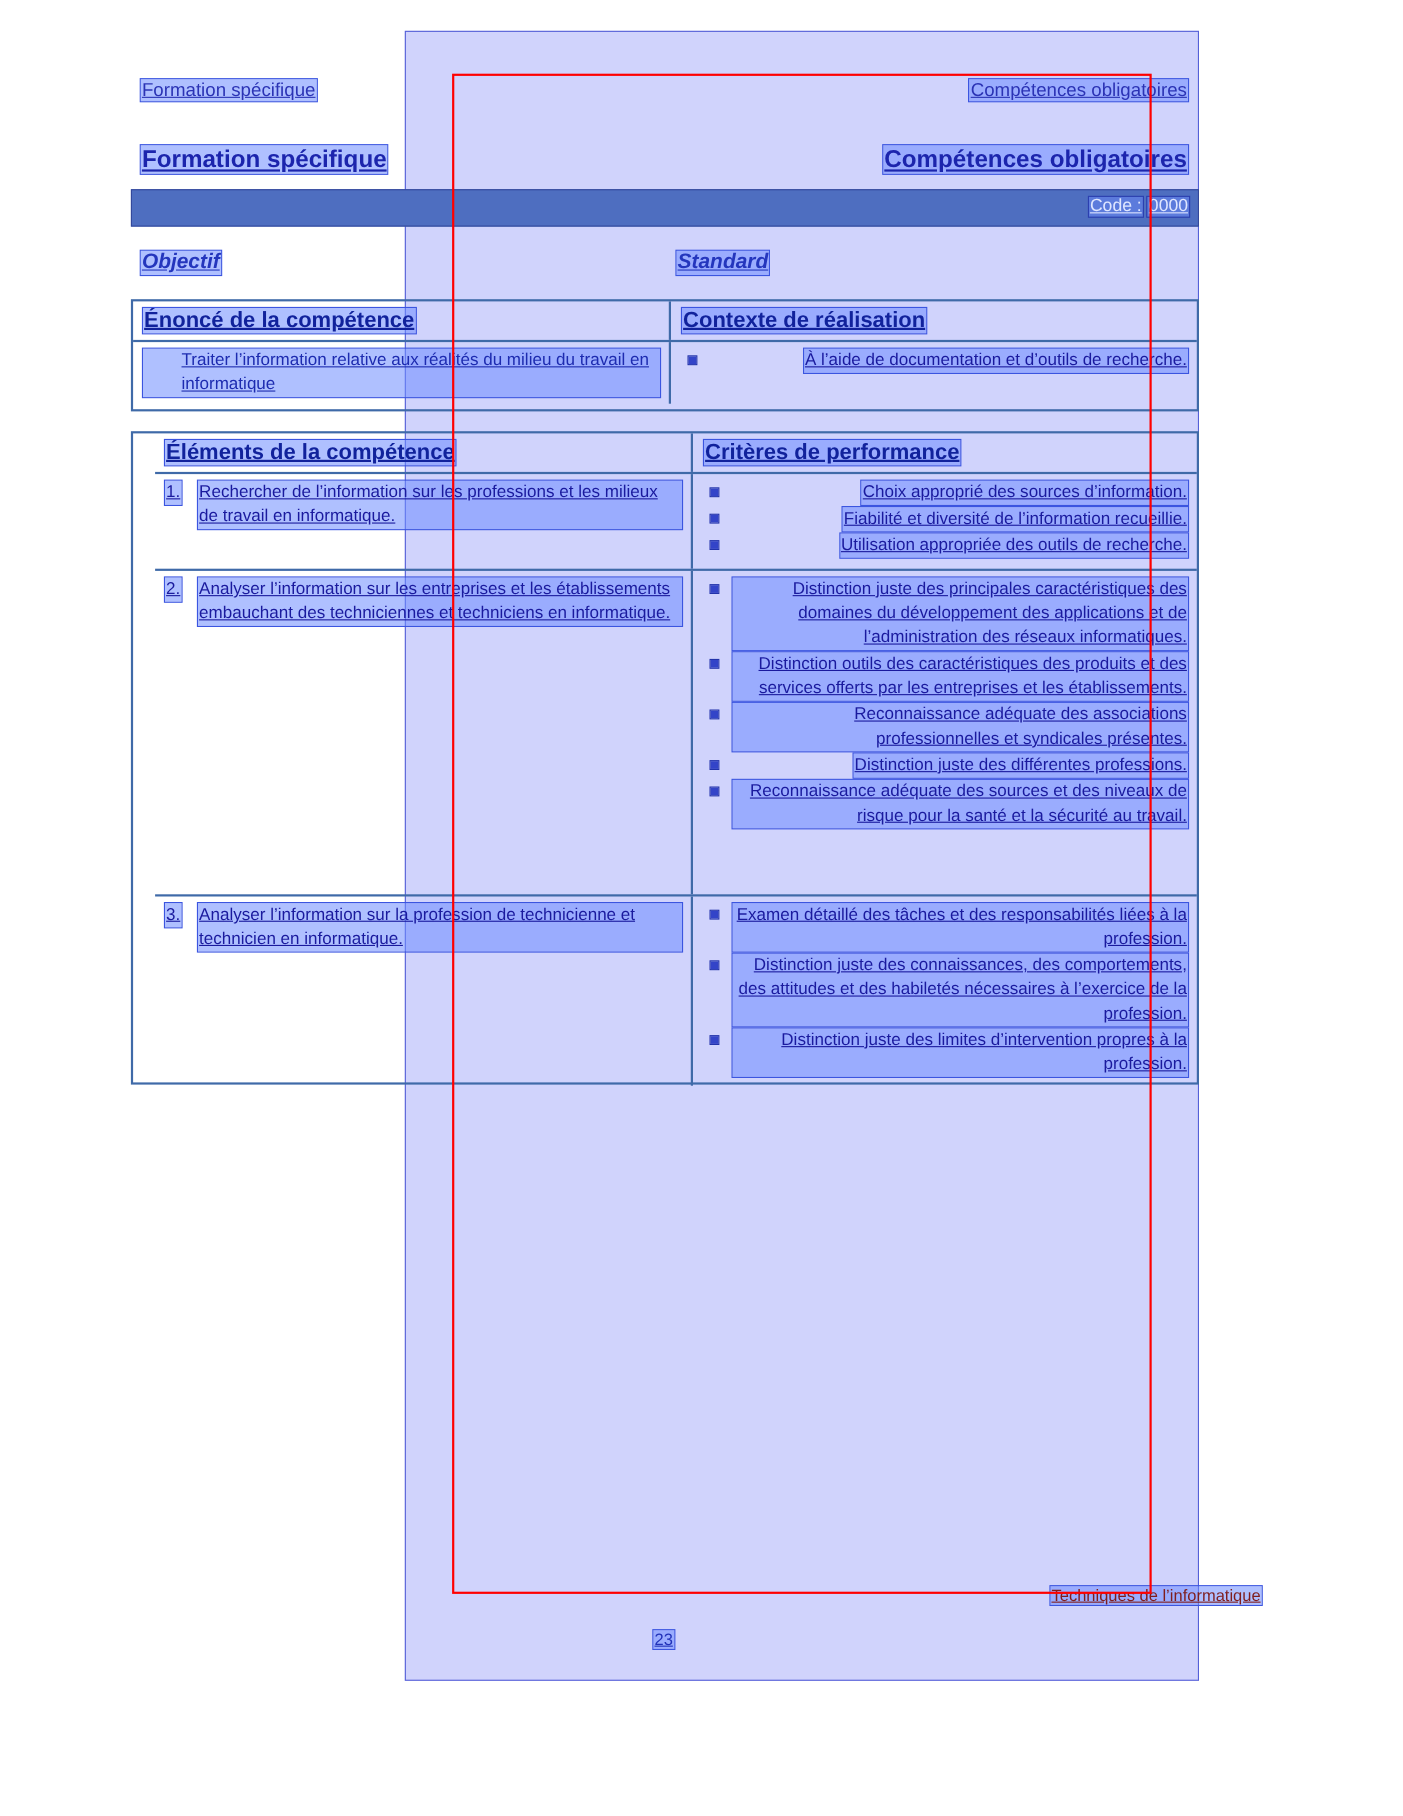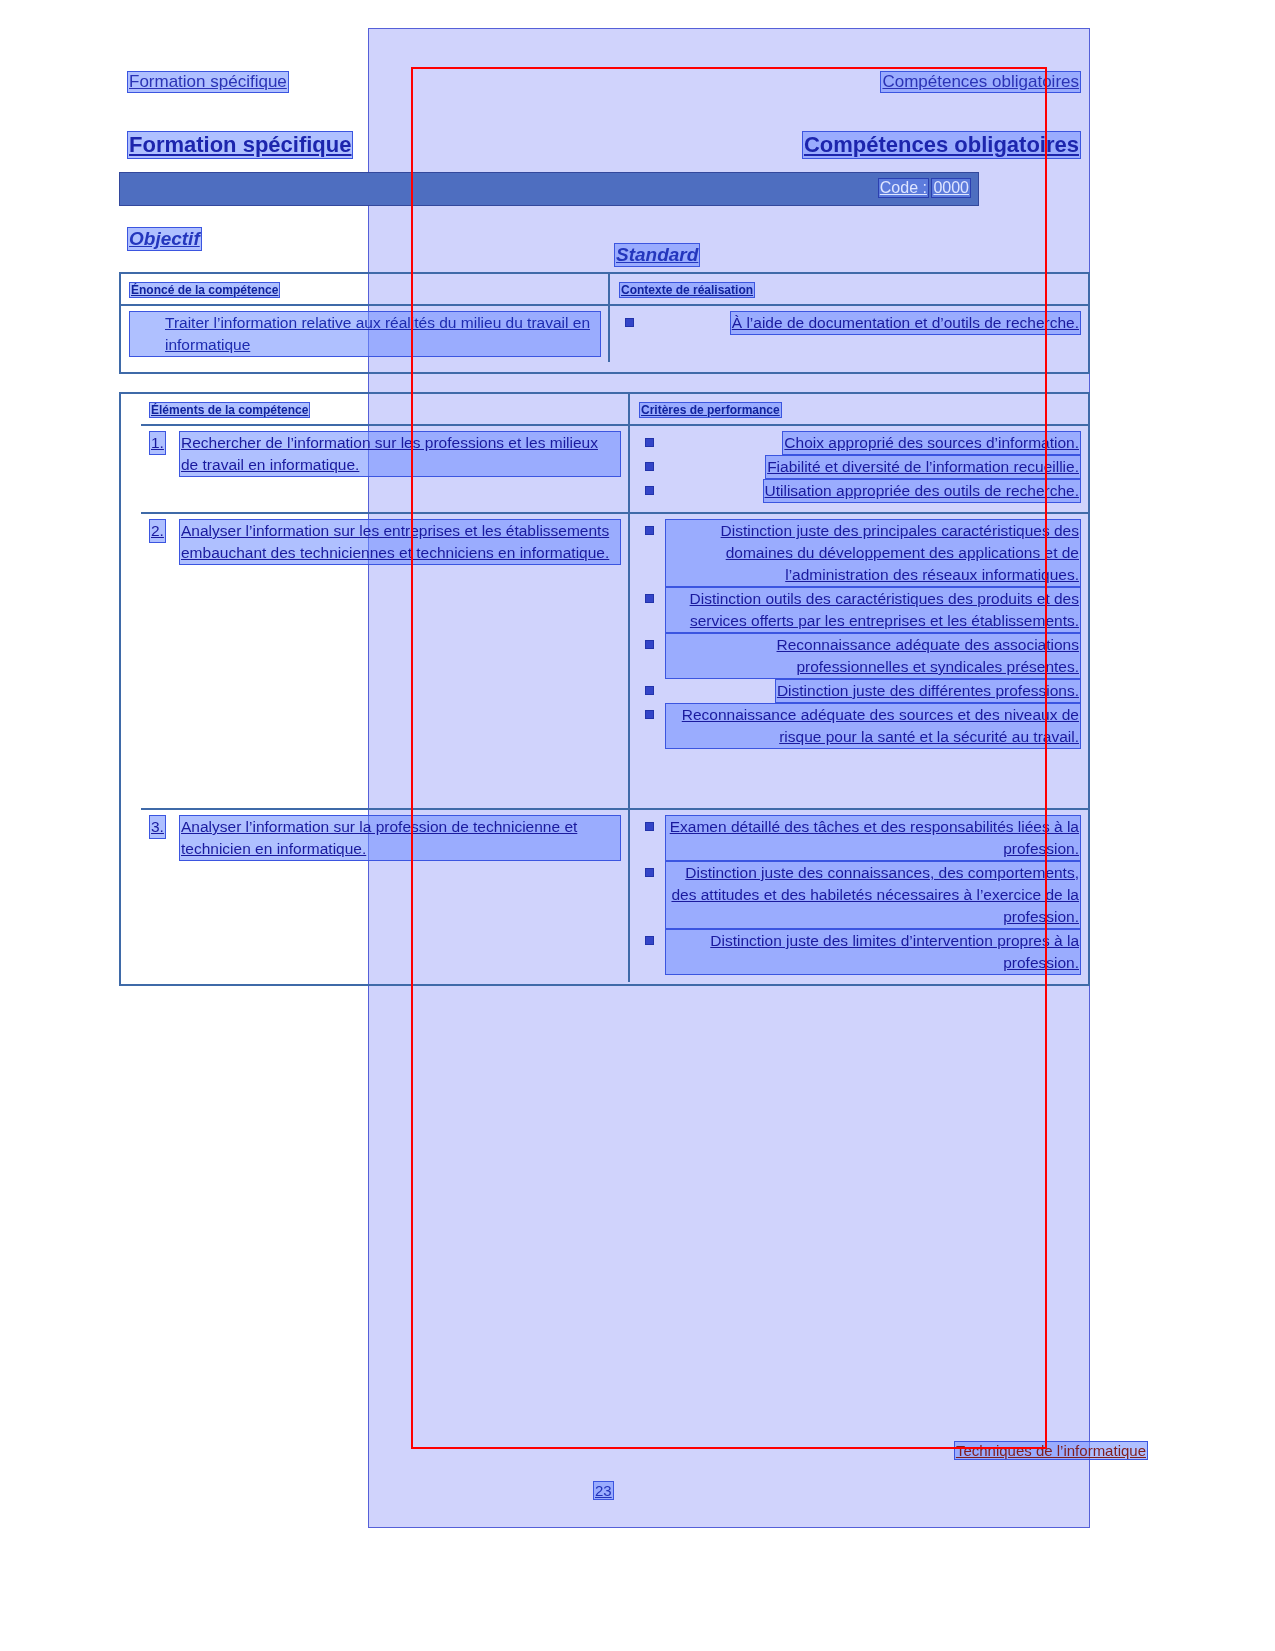--- a/index.html
+++ b/index.html
@@ -79,21 +79,21 @@
     font-weight: bold;
     color: #1c25ad;
   }
   .title-row .left { float: left; }
   .title-row .right { float: right; }
 
   .codebar {
     position: absolute;
     left: 119px;
     top: 172px;
-    width: 860px;
+    width: 971px;
     height: 34px;
     background: #4e6ec0;
     border: 1px solid #33489c;
     box-sizing: border-box;
   }
   .codebar .codetxt {
     position: absolute;
     right: 8px;
     top: 6px;
     font-size: 16px;
@@ -109,21 +109,21 @@
     position: absolute;
     left: 128px;
     top: 228px;
     width: 952px;
     font-size: 19px;
     font-weight: bold;
     font-style: italic;
     color: #2436bd;
   }
   .objstd .left { position: absolute; left: 0; }
-  .objstd .mid  { position: absolute; left: 487px; margin-top: 16px; }
+  .objstd .mid  { position: absolute; left: 487px; }
 
   
   .tbl {
     position: absolute;
     left: 119px;
     width: 971px;
     border: 2px solid #3f6aa8;
     box-sizing: border-box;
     background: rgba(255,255,255,0.0);
   }
@@ -141,21 +141,21 @@
     box-sizing: border-box;
     border-right: 2px solid #3f6aa8;
     padding: 6px 8px 6px 9px;
   }
   .cell-r {
     flex: 1;
     box-sizing: border-box;
     padding: 6px 8px 6px 10px;
   }
   .hdrtxt {
-    font-size: 12px;
+    font-size: 20px;
     font-weight: bold;
     color: #11229c;
   }
   .bodytxt {
     font-size: 15.5px;
     line-height: 22px;
     color: #1d2bb0;
     padding-left: 35px;
   }
   .rowsep { border-top: 2px solid #3f6aa8; }

